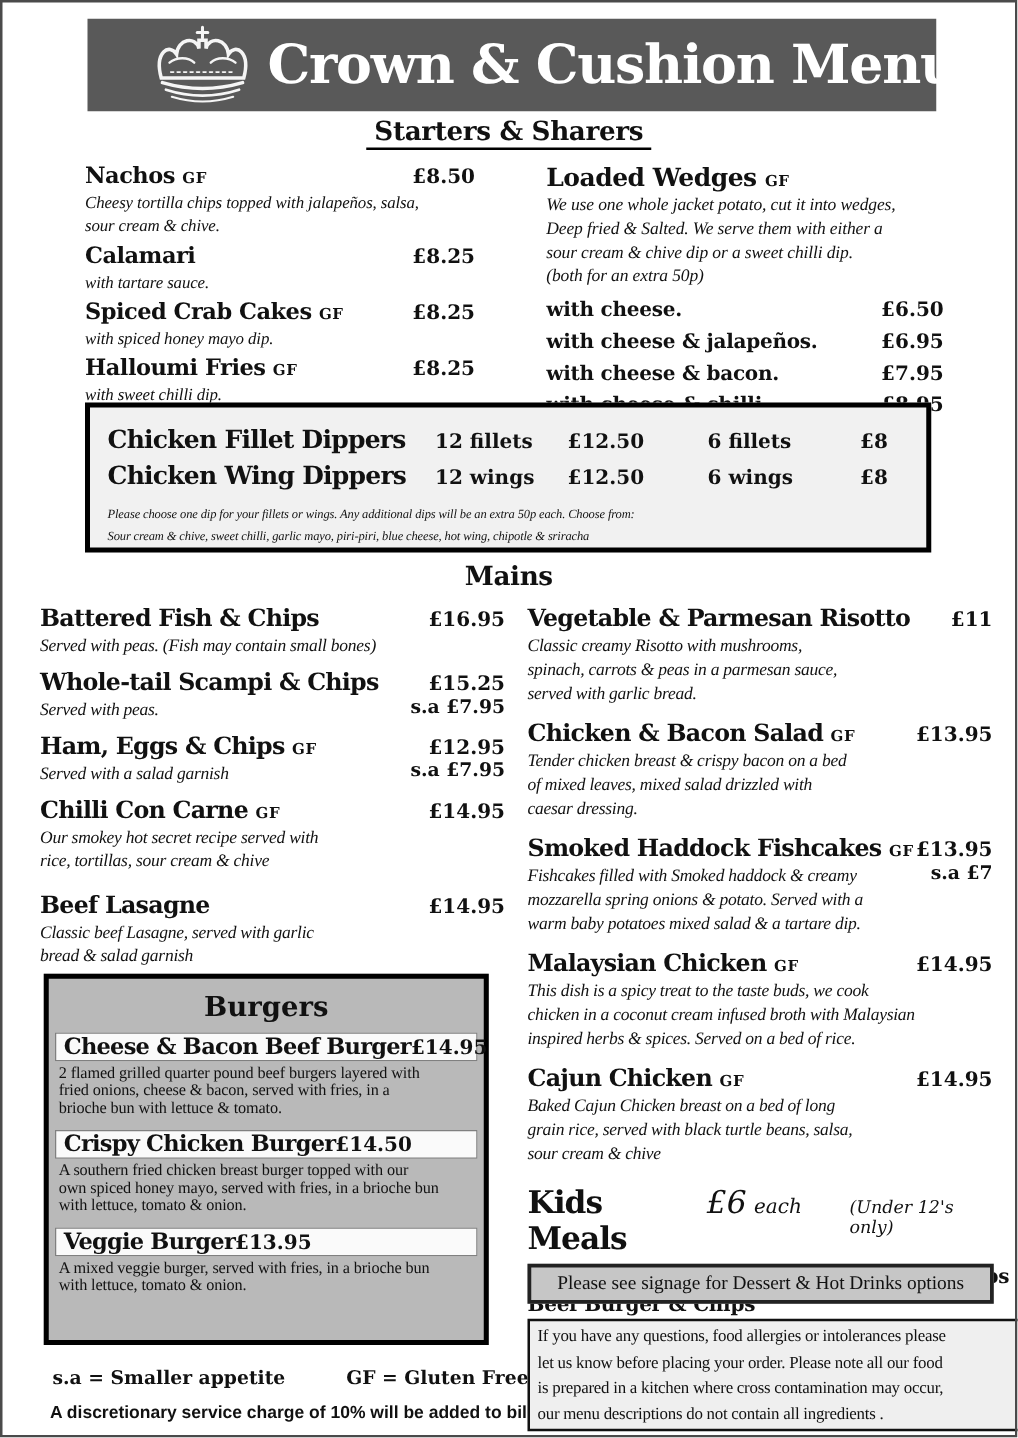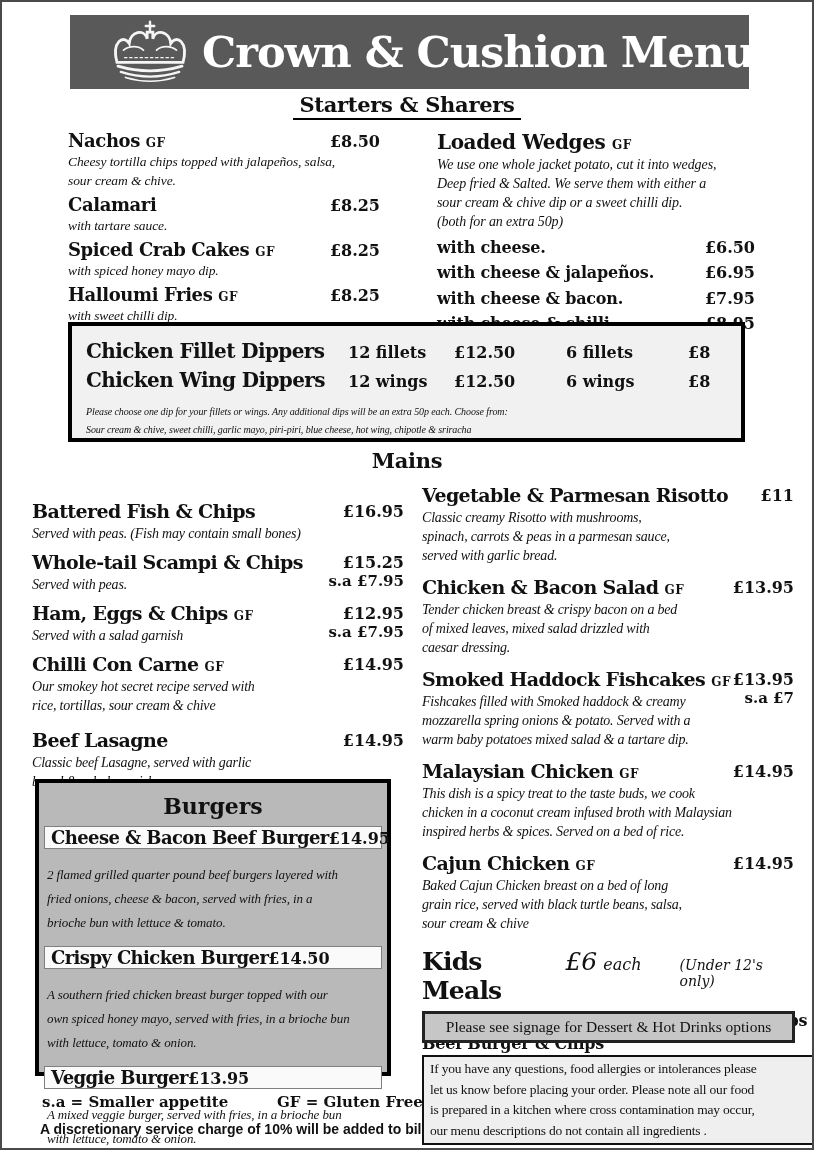--- a/index.html
+++ b/index.html
@@ -5,21 +5,21 @@
   * { margin:0; padding:0; box-sizing:border-box; }
   html,body { background:#fff; }
   body {
     width:814px; height:1150px; position:relative; overflow:hidden;
     font-family:"DejaVu Serif", serif; color:#111;
   }
   .page-border { position:absolute; inset:0; border:2px solid #4a4a4a; pointer-events:none; z-index:50; }
 
   
   .banner { position:absolute; left:70px; top:15px; width:679px; height:74px; background:#595959;
-            display:flex; align-items:center; }
+            display:flex; align-items:center;padding-left:12px; }
   .crown-wrap { margin-left:28px; width:104px; height:66px; flex:0 0 auto; }
   .banner-title { flex:1; text-align:center; color:#fff; font-weight:bold; font-size:43px;
                   letter-spacing:-1px; padding-right:26px; white-space:nowrap; }
 
   .section-heading { position:absolute; left:0; width:100%; text-align:center;
                      font-weight:bold; font-size:21px; letter-spacing:-0.3px; }
   #starters-heading { top:92px; }
   #starters-heading span { border-bottom:2px solid #000; padding:0 6px 1px; }
   #mains-heading { top:448px; }
 
@@ -45,21 +45,21 @@
              background:#f1f1f1; border:4px solid #000; padding:8px 14px; }
   .dip-row { display:grid; grid-template-columns:262px 106px 112px 122px 1fr;
              align-items:baseline; margin-top:5px; }
   .dip-name { font-size:20px; font-weight:bold; letter-spacing:-0.6px; }
   .dip-cell { font-size:16px; font-weight:bold; }
   .dip-note { font-family:"Liberation Serif", serif; font-style:italic; font-size:10px;
               line-height:18px; margin-top:11px; white-space:pre-line; letter-spacing:-0.1px; }
 
   
   .mains-col { position:absolute; top:484px; width:372px; }
-  #mains-left  { left:32px;margin-top:16px; }
+  #mains-left  { left:32px; }
   #mains-right { left:422px; }
   .m-item { position:relative; margin-bottom:8px; }
   #mains-right .m-item { margin-bottom:11px; }
   .m-name { font-weight:bold; font-size:19px; letter-spacing:-0.6px; white-space:nowrap; }
   .m-price-block { position:absolute; right:0; top:2px; text-align:right; }
   .sa-line { font-weight:bold; font-size:15px; white-space:nowrap; }
   .m-desc { font-family:"Liberation Serif", serif; font-style:italic; font-size:14px;
             line-height:19px; letter-spacing:-0.2px; white-space:pre-line; margin-top:2px; }
 
   
@@ -73,22 +73,22 @@
   .kids-item { font-weight:bold; font-size:16px; line-height:23px; letter-spacing:-0.2px; white-space:nowrap; }
 
   
   .burgers-box { position:absolute; left:35px; top:779px; width:356px; height:297px;
                  background:#b9b9b9; border:4px solid #000; padding:5px 5px; }
   .burgers-title { text-align:center; font-weight:bold; font-size:22px; margin:5px 0 7px; }
   .burger-strip { background:#fafafa; border:1px solid #808080; display:flex;
                   align-items:baseline; padding:0 6px; margin-bottom:2px; }
   .burger-name { font-weight:bold; font-size:18px; letter-spacing:-0.6px; white-space:nowrap; }
   .burger-price { font-weight:bold; font-size:16px; margin-right:28px; white-space:nowrap; }
-  .burger-desc { font-family:"Liberation Serif", serif; font-style:italic; font-size:13px;
-                 line-height:24px; letter-spacing:-0.1px; white-space:pre-line; margin:14px 2px 11px 3px; }
+  .burger-desc { font-family:"Liberation Serif", serif; font-size:13px;
+                 line-height:14px; letter-spacing:-0.1px; white-space:pre-line; margin:2px 2px 11px 3px; }
 
   
   .key-sa { position:absolute; left:42px; top:1093px; font-weight:bold; font-size:15px; }
   .key-gf { position:absolute; left:277px; top:1093px; font-weight:bold; font-size:15px; }
   .service-line { position:absolute; left:40px; top:1121px; font-family:"Liberation Sans", sans-serif;
                   font-weight:bold; font-size:14px; letter-spacing:0px; }
 
   
   .signage-box { position:absolute; left:422px; top:1011px; width:373px; height:32px;
                  background:#c6c6c6; border:3px solid #222; display:flex; align-items:center;

